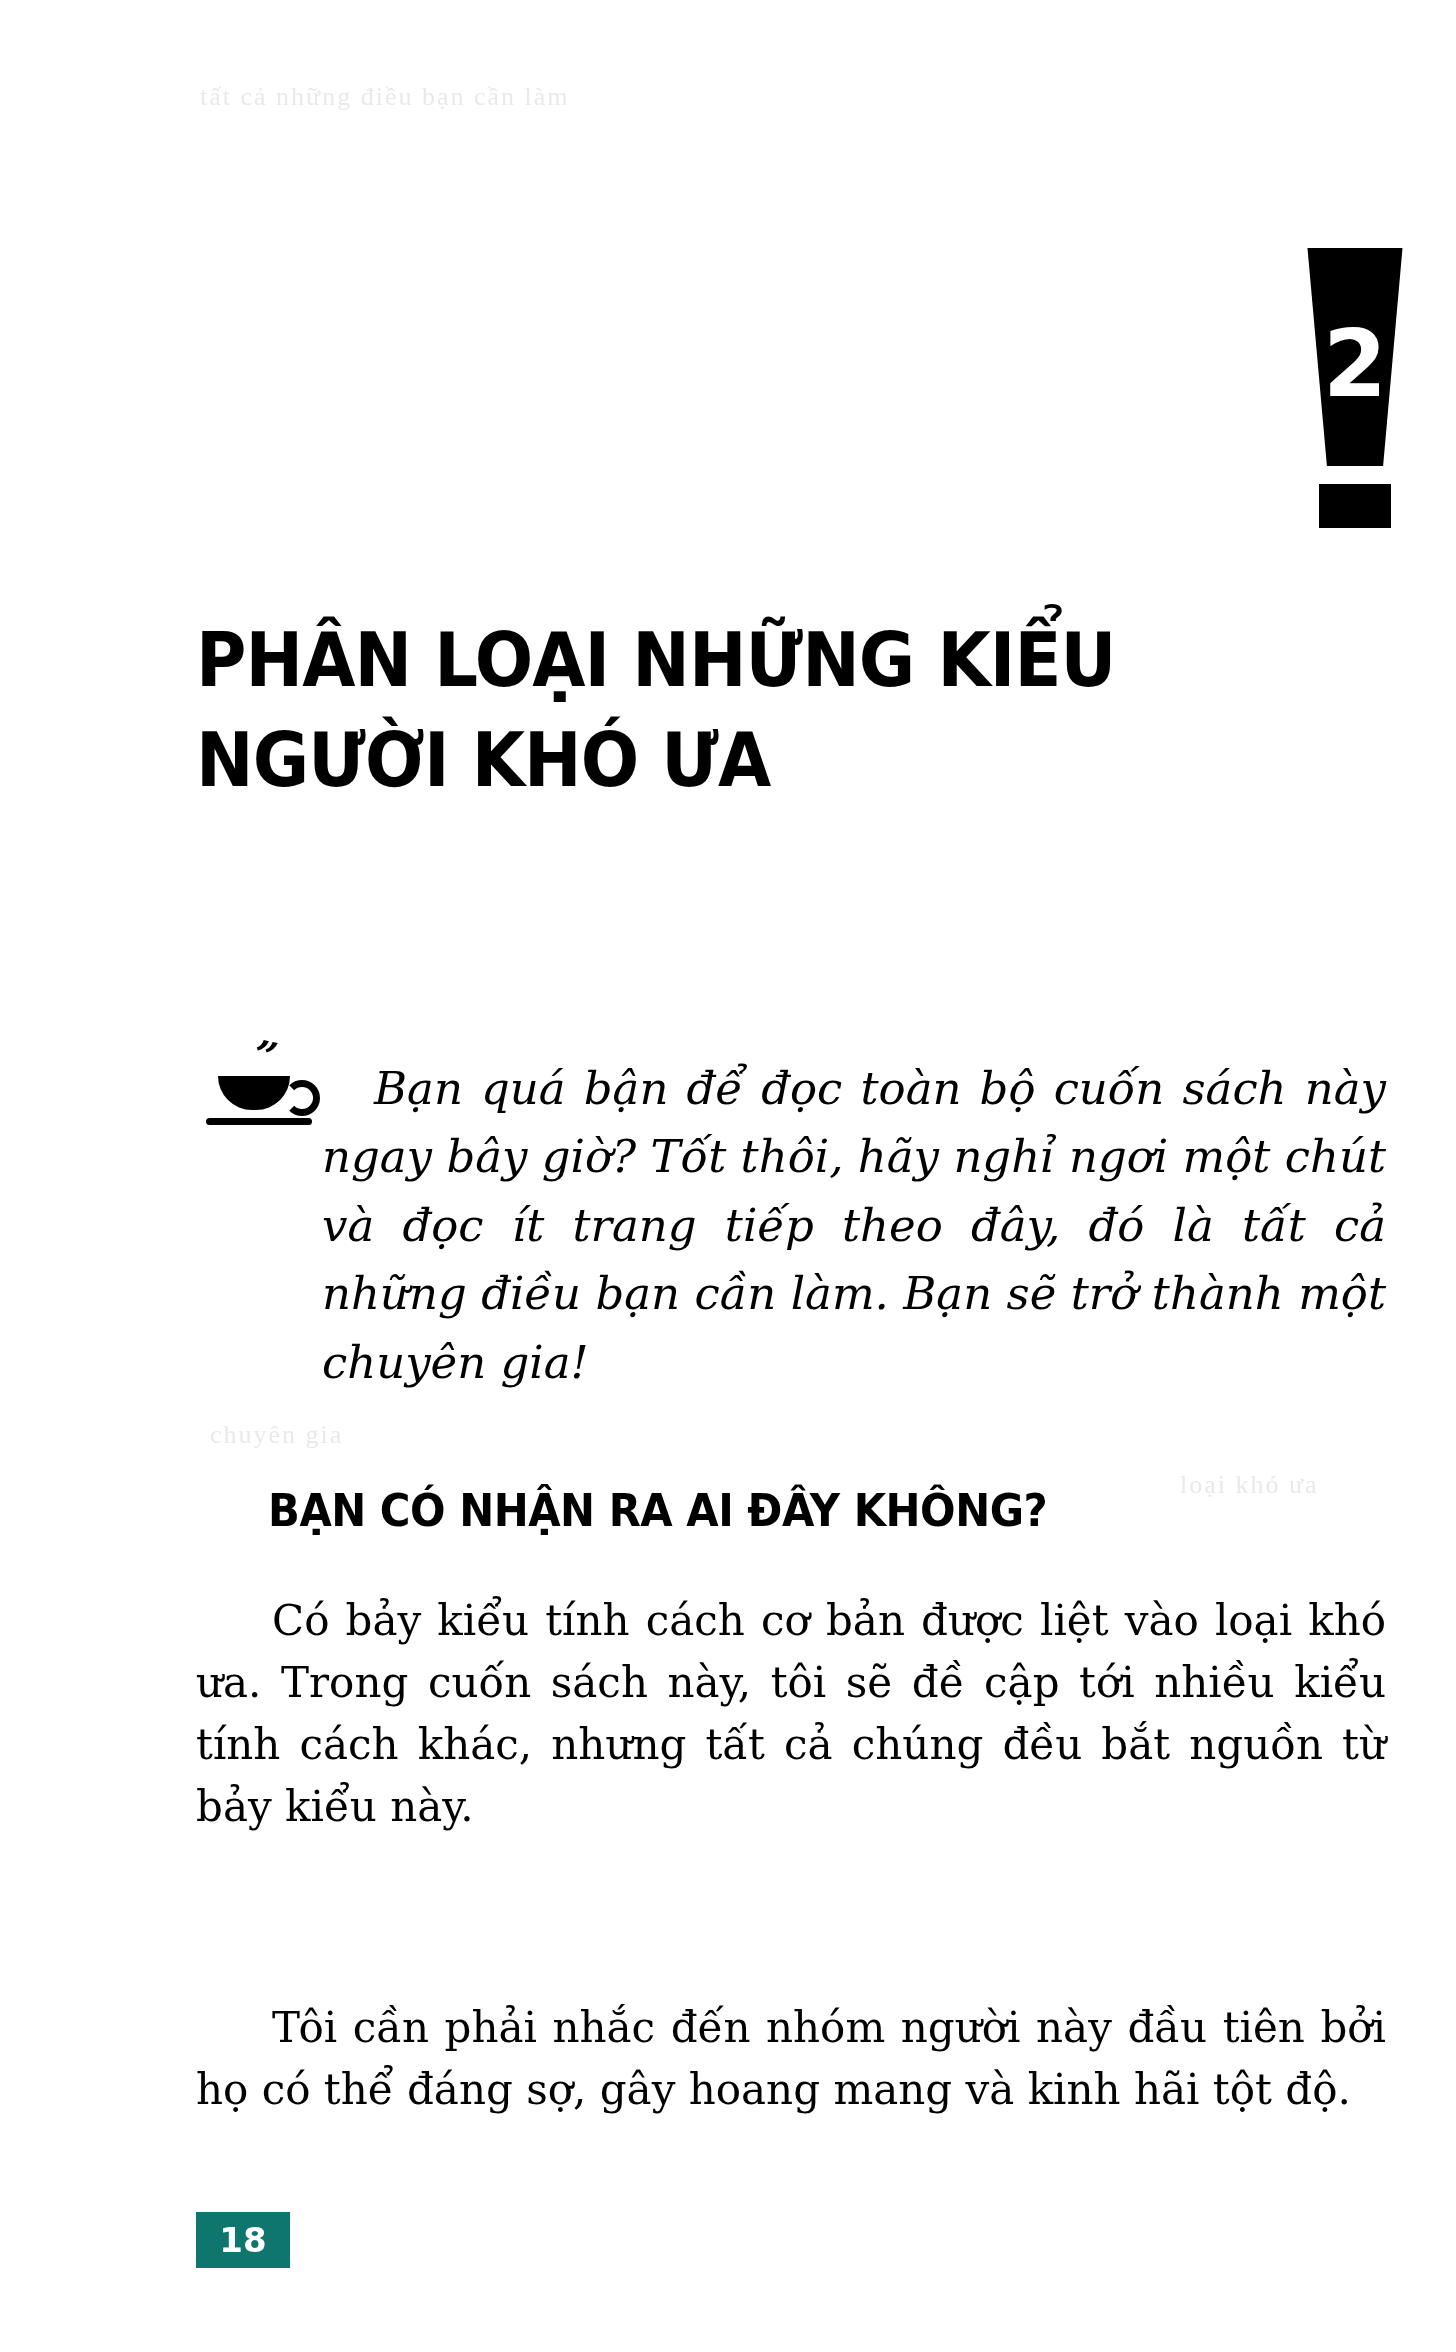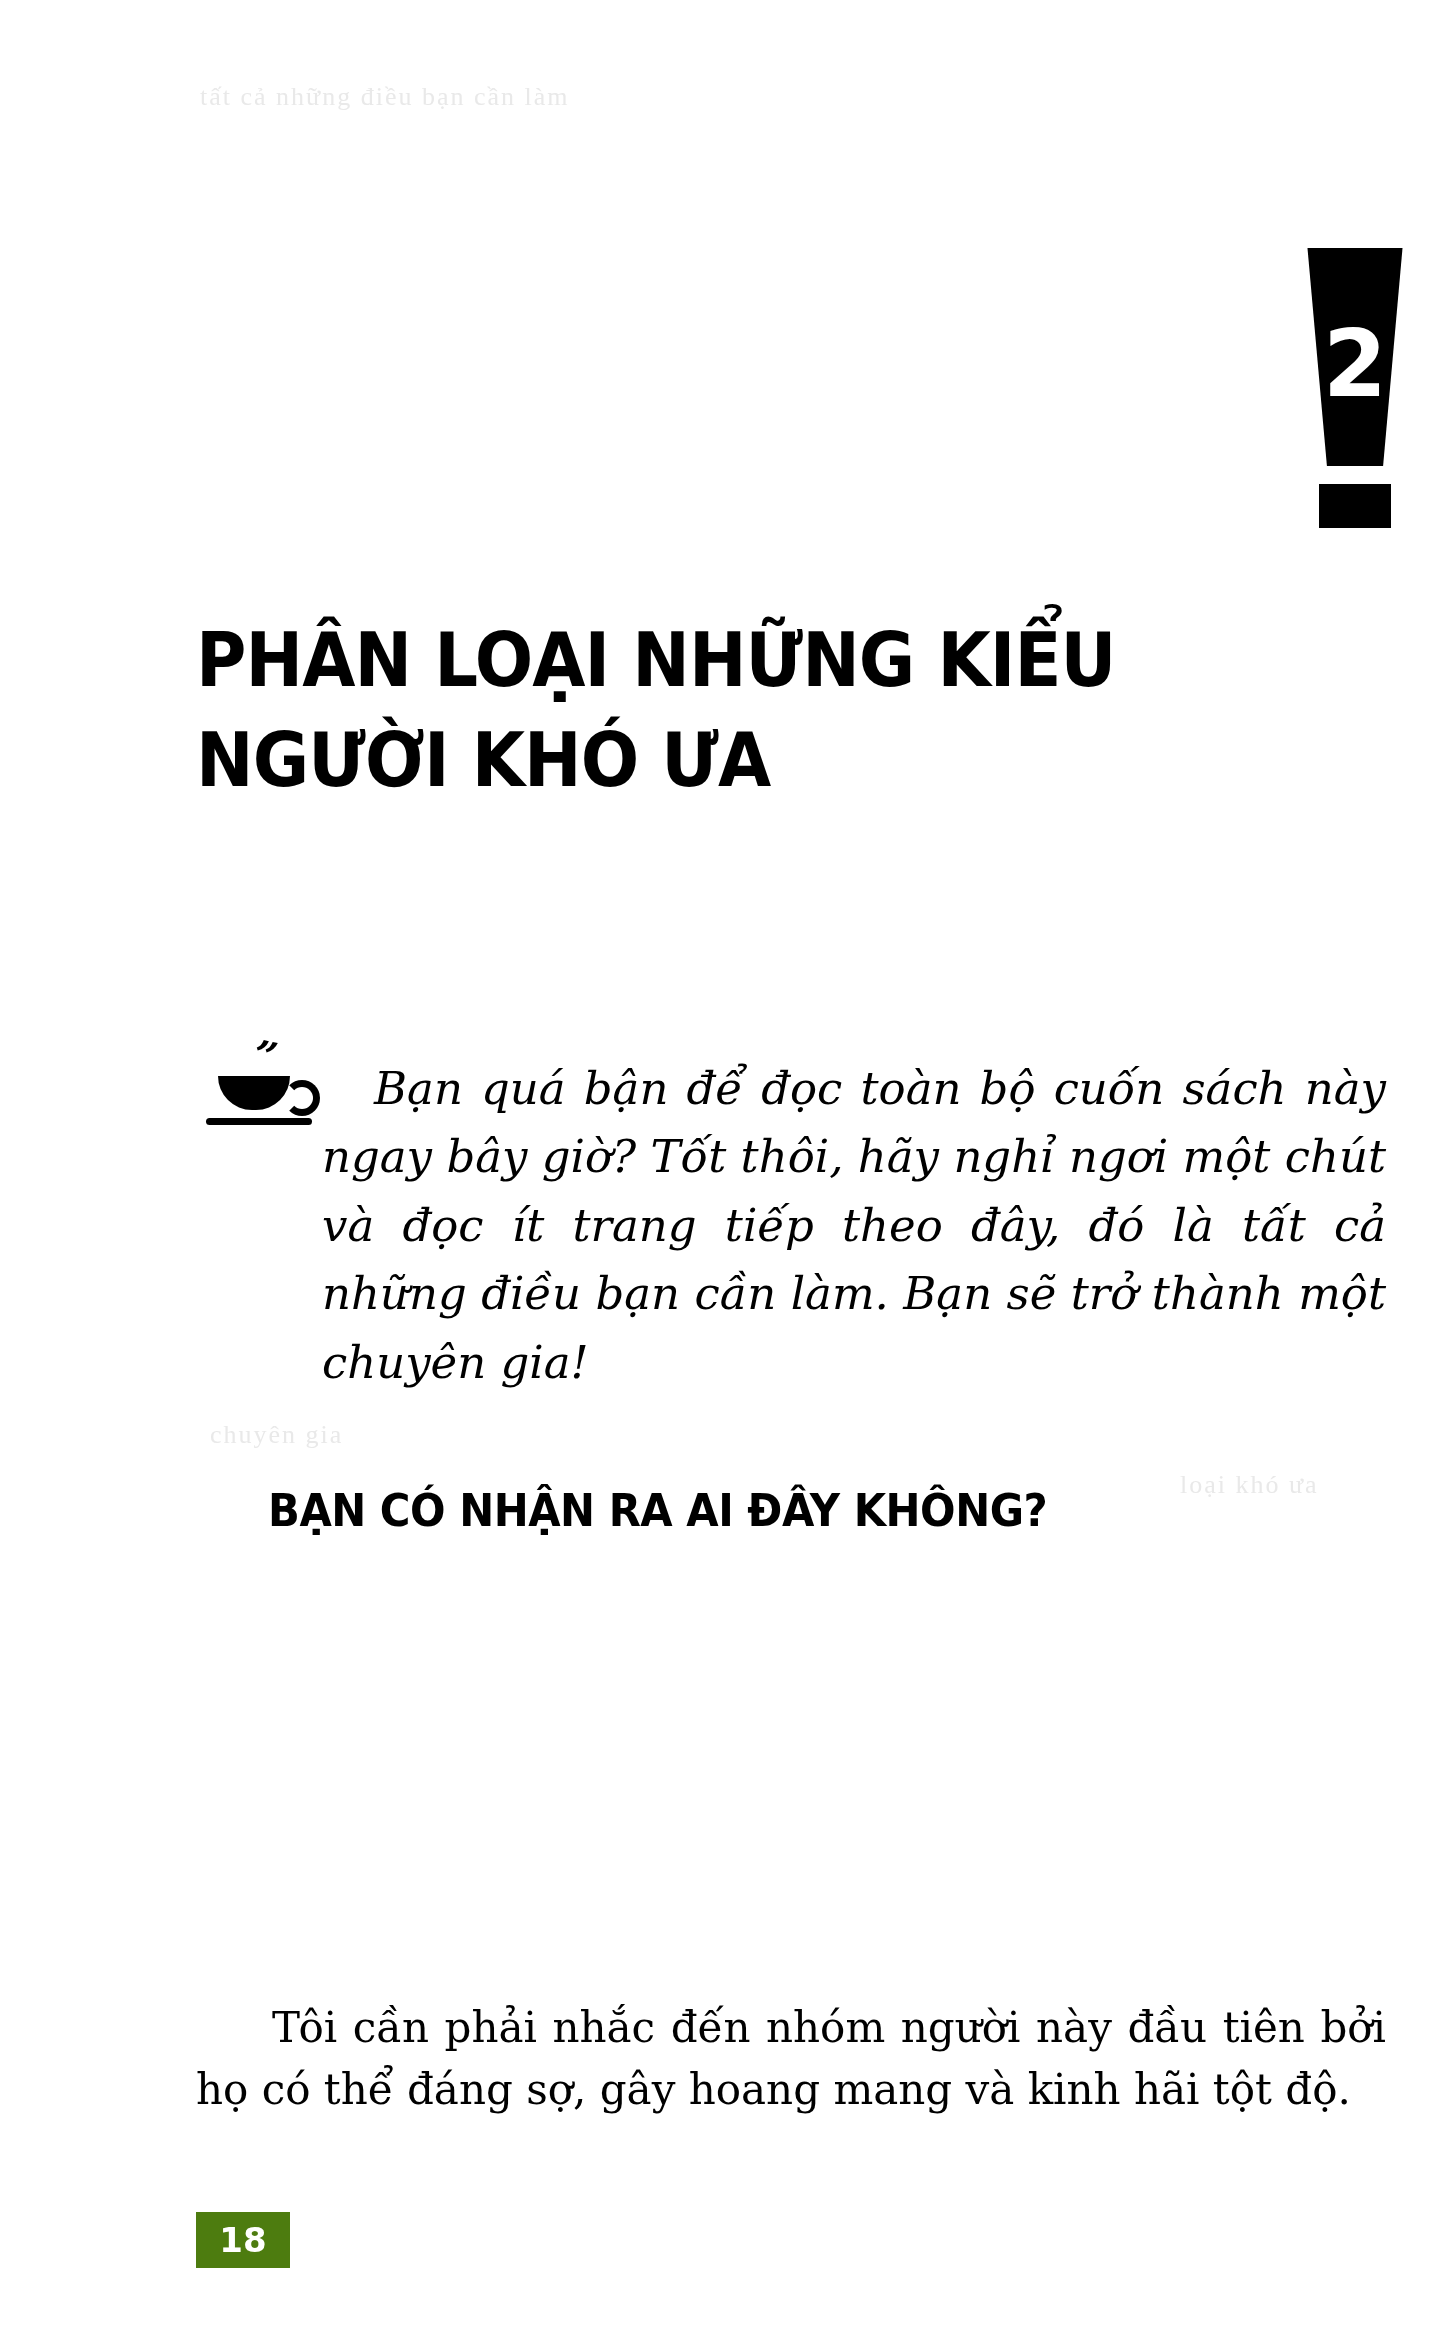--- a/index.html
+++ b/index.html
@@ -184,21 +184,21 @@
     text-align: justify;
   }
 
   
   .page-number {
     position: absolute;
     left: 196px;
     top: 2212px;
     min-width: 78px;
     height: 56px;
-    background: #4d7c0f;
+    background: #0f766e;
     color: #fff;
     font-family: "DejaVu Sans", sans-serif;
     font-weight: 700;
     font-size: 34px;
     display: flex;
     align-items: center;
     justify-content: center;
     padding: 0 8px;
   }
 </style>
@@ -225,19 +225,20 @@
       <span class="steam">”</span>
       <span class="cup"></span>
       <span class="handle"></span>
       <span class="saucer"></span>
     </div>
     <p class="intro-text"><span style="display: inline-block; width: 52px;"></span>Bạn quá bận để đọc toàn bộ cuốn sách này ngay bây giờ? Tốt thôi, hãy nghỉ ngơi một chút và đọc ít trang tiếp theo đây, đó là tất cả những điều bạn cần làm. Bạn sẽ trở thành một chuyên gia!</p>
   </div>
 
   <h2 class="section-heading">BẠN CÓ NHẬN RA AI ĐÂY KHÔNG?</h2>
 
+  <p class="body-p" id="p1"><span style="display: inline-block; width: 76px;"></span>Có bảy kiểu tính cách cơ bản được liệt vào loại khó ưa. Trong cuốn sách này, tôi sẽ đề cập tới nhiều kiểu tính cách khác, nhưng tất cả chúng đều bắt nguồn từ bảy kiểu này.</p>
 
 
   <p class="body-p" id="p2"><span style="display: inline-block; width: 76px;"></span>Tôi cần phải nhắc đến nhóm người này đầu tiên bởi họ có thể đáng sợ, gây hoang mang và kinh hãi tột độ.</p>
 
   <div class="page-number">18</div>
 
 </div>
 
 </body></html>

